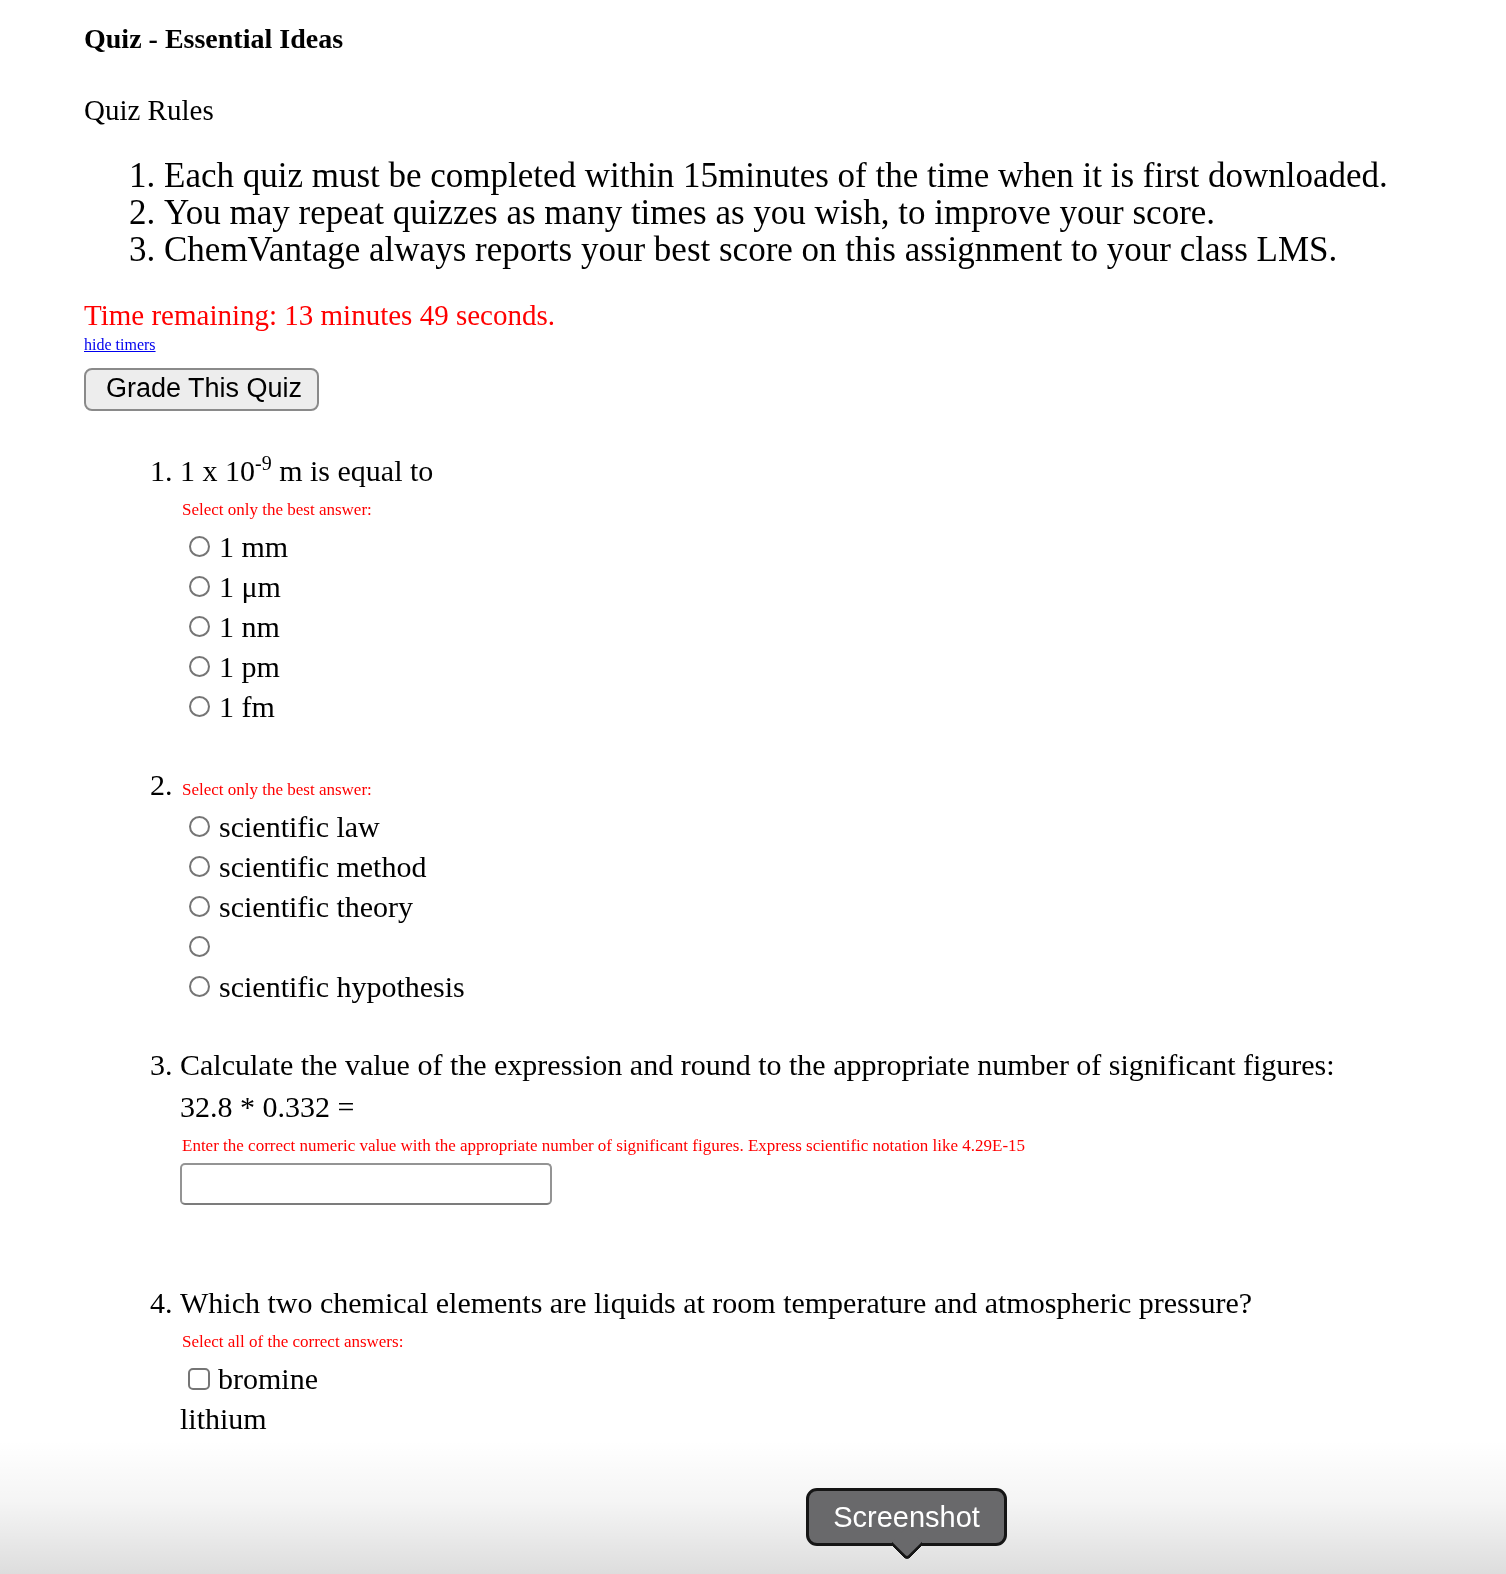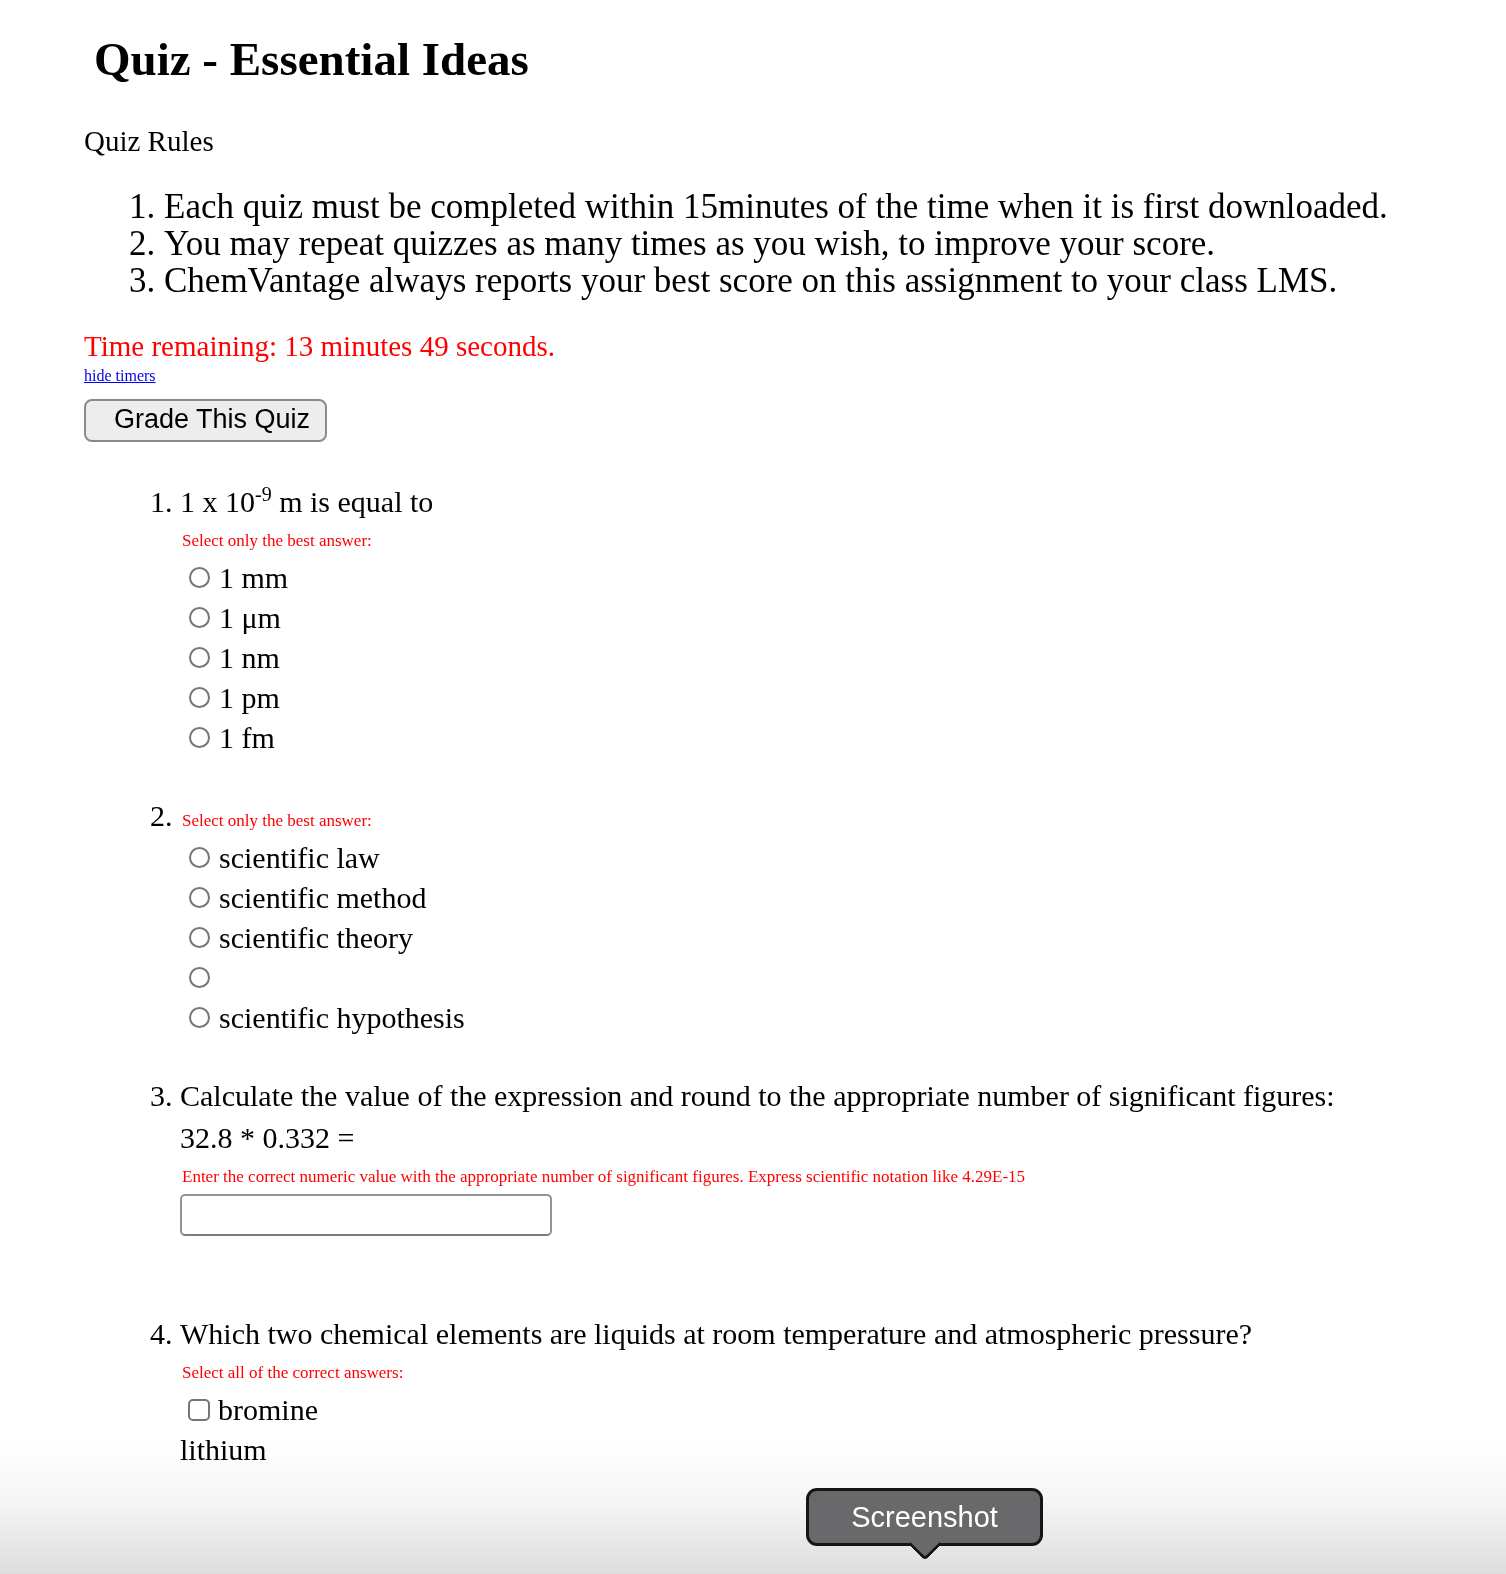--- a/index.html
+++ b/index.html
@@ -9,23 +9,23 @@
     height: 1574px;
     background: #ffffff;
     color: #000000;
     font-family: "Liberation Serif", serif;
     position: relative;
     overflow: hidden;
   }
   .content { padding: 24px 0 0 84px; }
 
   h1.page-title {
-    font-size: 47px;
+    font-size: 28px;
     font-weight: bold;
-    margin: 10px;
+    margin: 0;
     line-height: 1.1;
   }
 
   .instructor-note {
     margin-top: 43px;
     font-size: 29px;
     line-height: 37px;
   }
   .instructor-note .hl { background: #ffff00; }
   a.link {
@@ -60,21 +60,21 @@
 
   button.grade-btn {
     display: inline-block;
     margin-top: 14px;
     font-family: "Liberation Sans", sans-serif;
     font-size: 27px;
     color: #000;
     background: #ededed;
     border: 2px solid #8a8a8a;
     border-radius: 8px;
-    padding: 3px 15px 5px 28px;
+    padding: 3px 15px 5px 20px;
     cursor: pointer;
   }
 
   ol.questions {
     margin: 40px 0 0 0;
     padding-left: 80px;
     font-size: 30px;
     line-height: 40px;
   }
   ol.questions > li { margin-bottom: 38px; margin-left: 16px; }
@@ -143,21 +143,21 @@
     height: 134px;
     background: linear-gradient(to bottom, rgba(0,0,0,0) 0%, rgba(0,0,0,0.04) 45%, rgba(0,0,0,0.135) 100%);
     pointer-events: none;
     z-index: 5;
   }
 
   .screenshot-tooltip {
     position: absolute;
     left: 806px;
     top: 1488px;
-    width: 237px;
+    width: 201px;
     height: 58px;
     background: #69696b;
     border: 3px solid #151515;
     border-radius: 11px;
     display: flex;
     align-items: center;
     justify-content: center;
     z-index: 10;
   }
   .screenshot-tooltip .tail {

